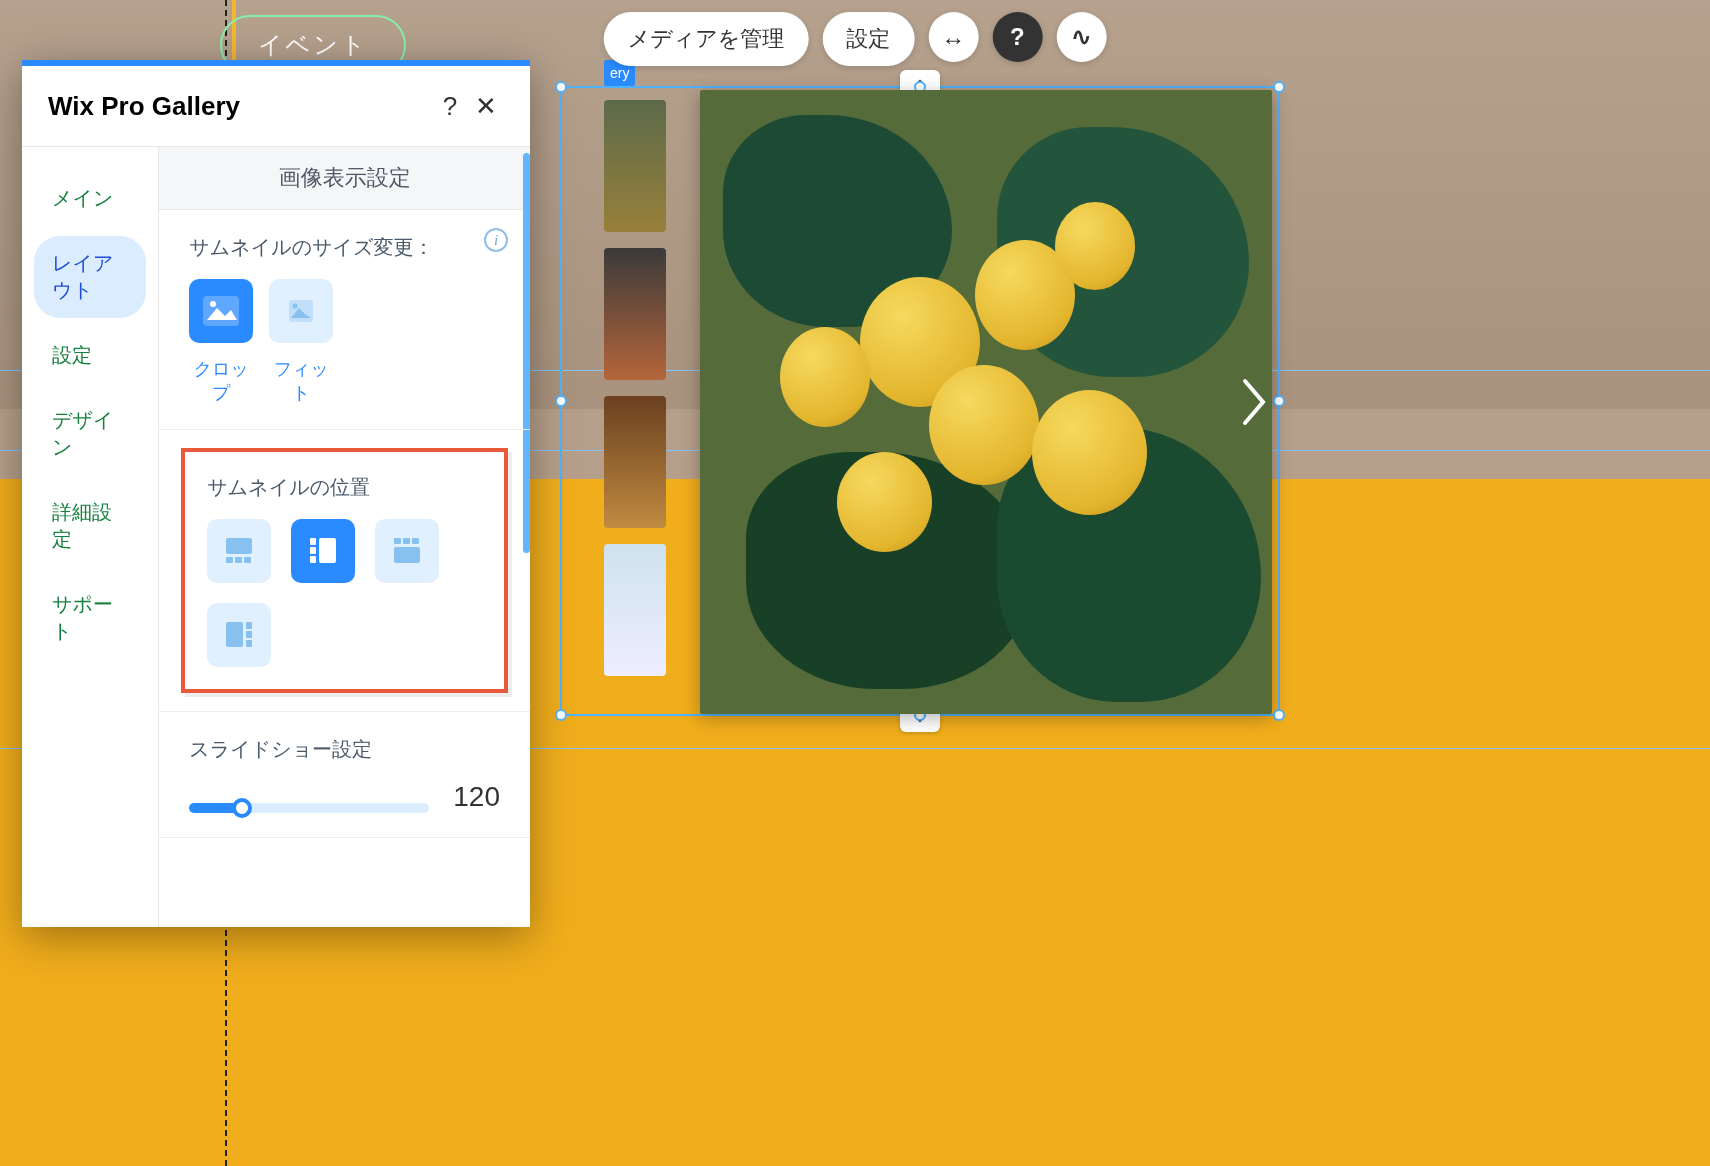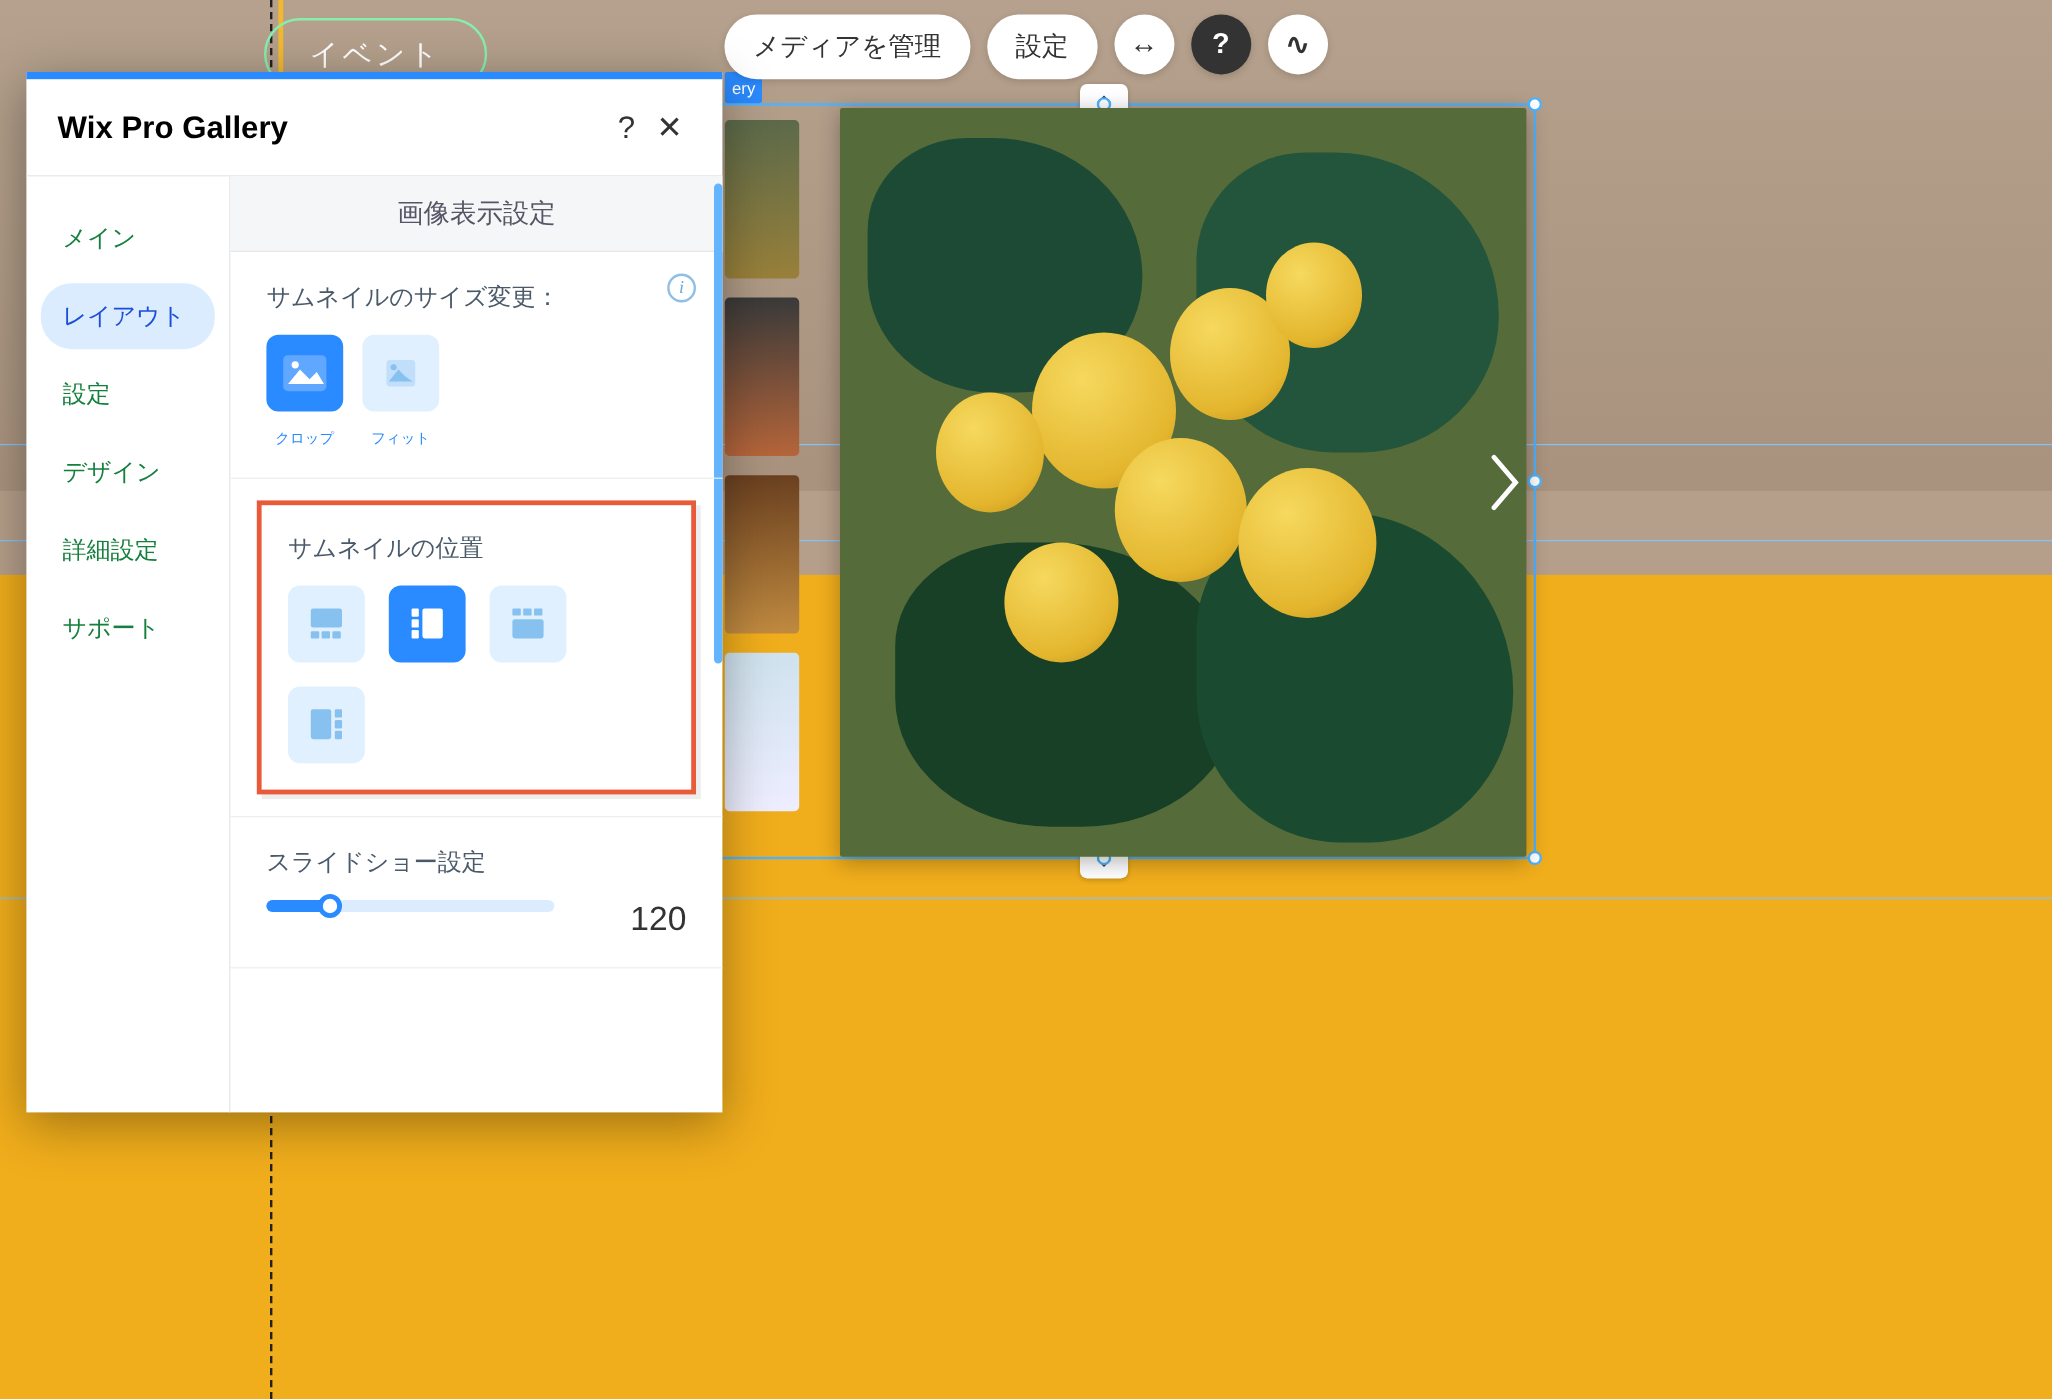--- a/index.html
+++ b/index.html
@@ -31,21 +31,21 @@
   .thumb-col { position:absolute; top:100px; left:604px; width:62px; display:flex; flex-direction:column; gap:16px; }
   .thumb { width:62px; height:132px; background:#889; border-radius:4px; }
   .main-img { position:absolute; top:90px; left:700px; width:572px; height:624px; background:#556b3a; border-radius:2px; overflow:hidden; box-shadow:0 4px 18px rgba(0,0,0,.3); }
   .main-img .leaf { position:absolute; border-radius:40% 60% 50% 50%; background:#1d4a34; }
   .main-img .lemon { position:absolute; border-radius:50%; background:radial-gradient(circle at 35% 30%, #f6d95e, #e3b52d 70%, #b98b1a); }
   .nav-arrow { position:absolute; top:50%; right:-2px; transform:translateY(-50%); width:40px; height:80px; color:#fff; font-size:50px; display:flex; align-items:center; justify-content:center; cursor:pointer; text-shadow:0 0 6px rgba(0,0,0,.7); }
 
   .hruler { position:absolute; left:0; right:0; height:0; border-top:1px solid #7fc4ff; }
 
   
-  .panel { position:absolute; top:60px; left:22px; width:580px; background:#fff; box-shadow:0 10px 40px rgba(0,0,0,.35); z-index:50; }
+  .panel { position:absolute; top:60px; left:22px; width:508px; background:#fff; box-shadow:0 10px 40px rgba(0,0,0,.35); z-index:50; }
   .panel-top { height:6px; background:#2a8aff; }
   .panel-hd { display:flex; align-items:center; padding:22px 26px; border-bottom:1px solid #e7e7e7; }
   .panel-hd h1 { font-size:26px; font-weight:700; }
   .panel-hd .sp { flex:1; }
   .panel-hd .hd-btn { width:36px; height:36px; display:flex; align-items:center; justify-content:center; font-size:26px; cursor:pointer; color:#333; }
 
   .panel-body { display:flex; min-height:780px; }
   .side { width:170px; border-right:1px solid #e7e7e7; padding:24px 12px; }
   .side-item { padding:14px 18px; border-radius:26px; font-size:20px; color:#15803d; cursor:pointer; margin-bottom:10px; }
   .side-item.active { background:#dcecff; color:#1d4ed8; }
@@ -58,26 +58,26 @@
 
   .block { padding:24px 30px; border-bottom:1px solid #eee; position:relative; }
   .block-label { font-size:20px; color:#4a5a6a; margin-bottom:18px; }
   .info-icon { position:absolute; top:18px; right:22px; width:24px; height:24px; border:2px solid #8fbfe7; color:#6ba8d8; border-radius:50%; display:flex; align-items:center; justify-content:center; font-size:15px; font-style:italic; font-family:serif; cursor:pointer; }
 
   .opt-row { display:flex; gap:16px; }
   .opt-tile { width:64px; height:64px; border-radius:10px; background:#e0f0ff; display:flex; align-items:center; justify-content:center; cursor:pointer; }
   .opt-tile.selected { background:#2a8aff; }
   .opt-tile svg .fg { fill:#86c1f0; }
   .opt-tile.selected svg .fg { fill:#fff; }
-  .opt-caption { font-size:12px; color:#2a8aff; margin-top:14px; text-align:center; width:64px; }
+  .opt-caption { font-size:18px; color:#2a8aff; margin-top:14px; text-align:center; width:64px; }
 
   .highlight-box { border:4px solid #e85a3a; padding:22px; box-shadow:4px 4px 0 rgba(0,0,0,.07); }
   .pos-grid { display:flex; flex-wrap:wrap; gap:20px; margin-top:18px; }
 
-  .slider-row { display:flex; align-items:flex-start; gap:24px; }
+  .slider-row { display:flex; align-items:flex-end; gap:24px; }
   .slider { position:relative; flex:0 0 240px; height:10px; background:#dcecff; border-radius:6px; }
   .slider .fill { position:absolute; left:0; top:0; bottom:0; width:22%; background:#2a8aff; border-radius:6px; }
   .slider .knob { position:absolute; top:50%; left:22%; transform:translate(-50%,-50%); width:20px; height:20px; background:#fff; border:4px solid #2a8aff; border-radius:50%; }
   .size-val { margin-left:auto; font-size:28px; color:#333; }
 
   .footer-btn { background:#f4f6f7; color:#556; font-size:22px; text-align:center; padding:18px 0; cursor:pointer; }
 </style>
 </head>
 <body>
 

